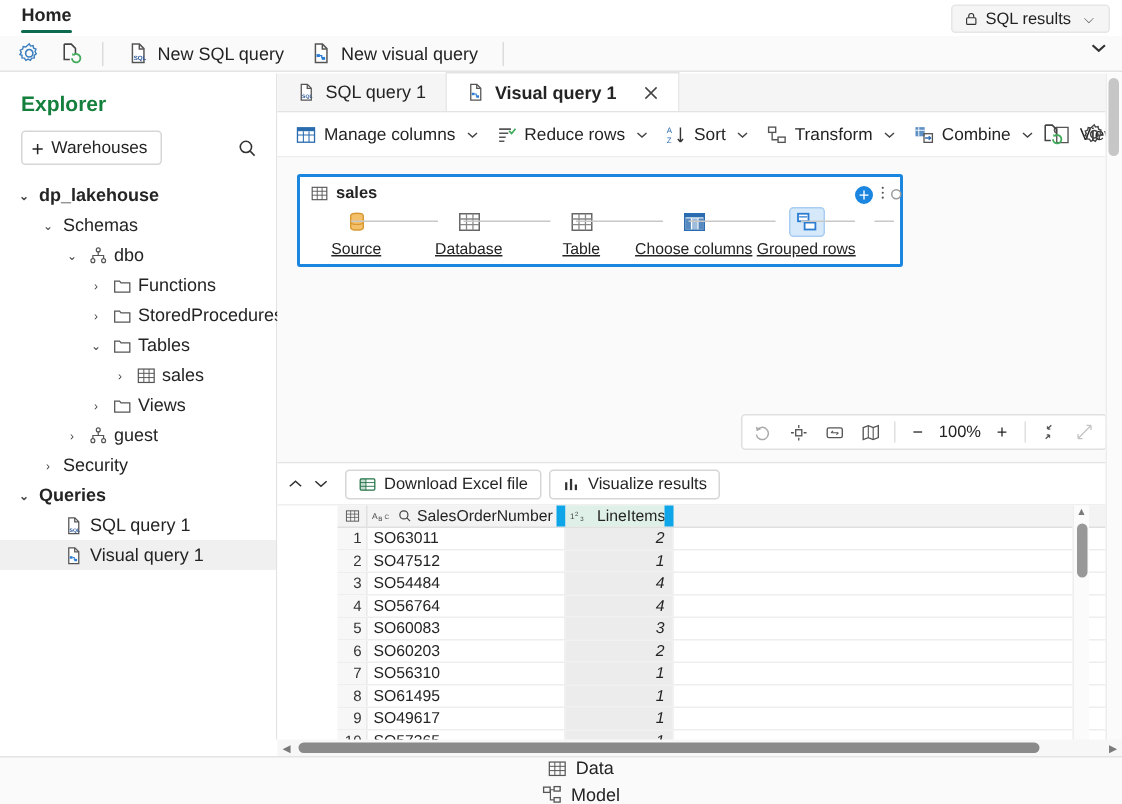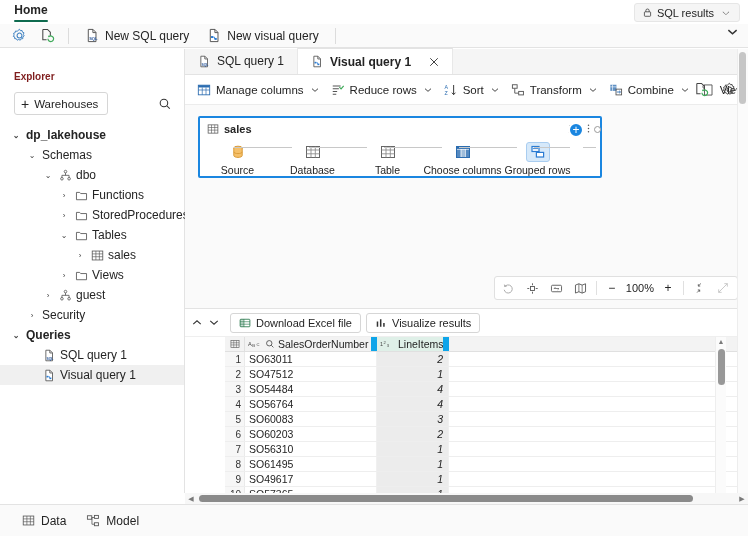--- a/index.html
+++ b/index.html
@@ -53,21 +53,21 @@
   .rb-collapse {
     position:absolute; right:10px; top:28px; font-size:10px; color:#333; cursor:pointer;
   }
 
   
   .explorer {
     position:absolute; top:49px; left:0; width:185px; height:455px;
     background:#ffffff; border-right:1px solid #e3e3e3;
   }
   .explorer-title {
-    font-size:10px; font-weight:bold; padding:22px 0 10px 14px; color:#7f1d1d;
+    font-size:14px; font-weight:bold; padding:12px 0 10px 14px; color:#15803d;
   }
   .wh-row { display:flex; align-items:center; padding:0 12px 0 14px; }
   .wh-btn {
     height:23px; display:flex; align-items:center; gap:5px;
     border:1px solid #d6d6d6; border-radius:3px; background:#fff;
     padding:0 9px 0 6px; font-size:11.5px; cursor:pointer;
   }
   .wh-plus { font-size:14px; line-height:1; color:#242424; }
   .search-ic { margin-left:auto; cursor:pointer; }
 
@@ -120,22 +120,22 @@
   .querybox {
     position:absolute; left:13px; top:11px; width:404px; height:62px;
     background:#ffffff; border:2px solid #1a86e0; border-radius:2px;
   }
   .qb-head {
     height:18px; display:flex; align-items:center; gap:5px; padding:3px 6px 0 7px;
     font-size:11px; font-weight:bold;
   }
   .qb-head .sp { margin-left:auto; display:flex; align-items:center; gap:7px; }
   .qb-steps {
-    position:relative; display:flex; align-items:flex-end;
-    padding:2px 12px 0 0; height:40px;
+    position:relative; display:flex; align-items:flex-start;
+    padding:2px 12px 0 0; height:40px;text-decoration:underline;
   }
   .step { position:relative; display:flex; flex-direction:column; align-items:center; width:75px; }
   .step .s-ico { height:20px; display:flex; align-items:center; justify-content:center; }
   .step .s-lbl { font-size:10.5px; margin-top:2px; color:#242424; white-space:nowrap; }
   .connector { position:absolute; height:1px; background:#c8c8c8; top:11px; }
   .plus-node {
     position:absolute; left:368px; top:4px; width:16px; height:16px; border-radius:50%;
     background:#1a86e0; color:#fff; display:flex; align-items:center; justify-content:center;
     font-size:12px; line-height:1; cursor:pointer; border:2px solid #fff;
   }
@@ -232,21 +232,21 @@
     background:#f7f7f7; display:flex; align-items:center;
   }
   .hs-arrow { width:12px; text-align:center; font-size:7px; color:#7a7a7a; cursor:pointer; }
   .hs-track { flex:1; height:11px; display:flex; align-items:center; }
   .hs-thumb { height:7px; width:494px; background:#8a8a8a; border-radius:4px; margin-left:2px; }
 
   
   .statusbar {
     position:absolute; left:0; bottom:0; width:748px; height:32px;
     background:#fafafa; border-top:1px solid #e3e3e3;
-    display:flex; align-items:center; gap:4px; padding-left:14px;
+    display:flex; align-items:center; gap:4px; padding-left:26px;flex-direction:column;
   }
   .sb-item {
     height:30px; display:flex; align-items:center; gap:6px;
     padding:0 8px; font-size:12px; cursor:pointer; position:relative;
   }
   .sb-item.active { font-weight:bold; }
   .sb-item.active::after {
     content:""; position:absolute; left:8px; right:8px; bottom:3px;
     height:2px; background:#0f6b4f; border-radius:1px;
   }

